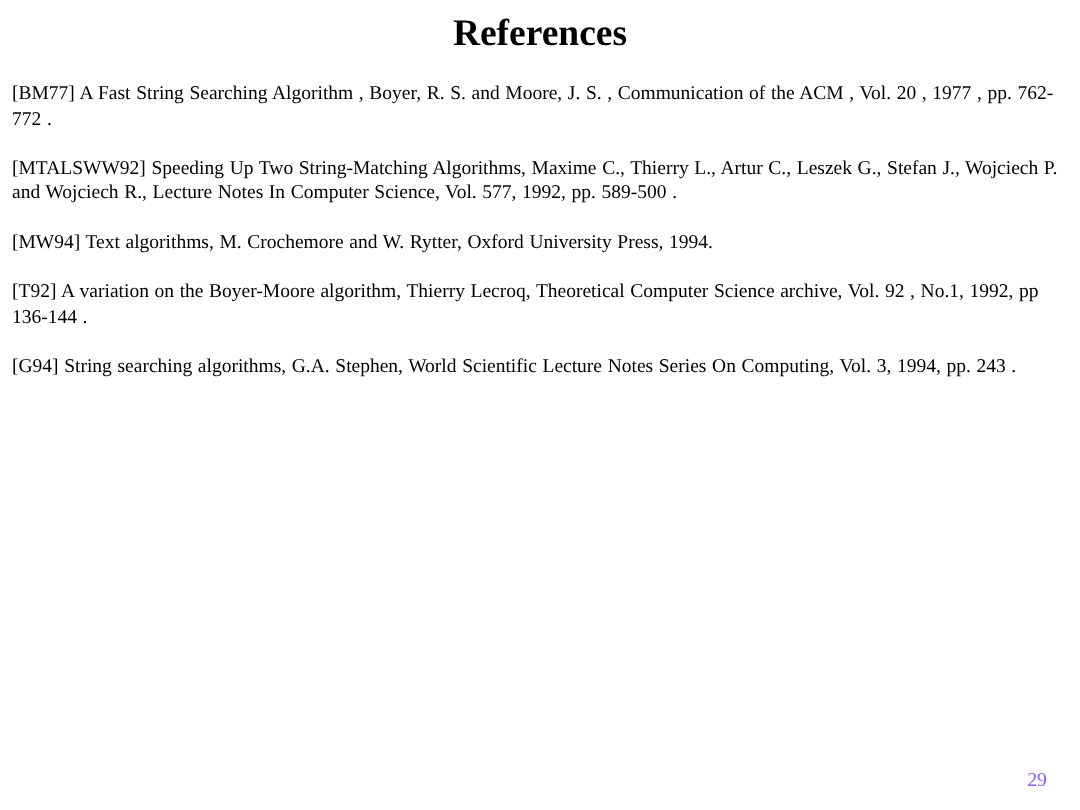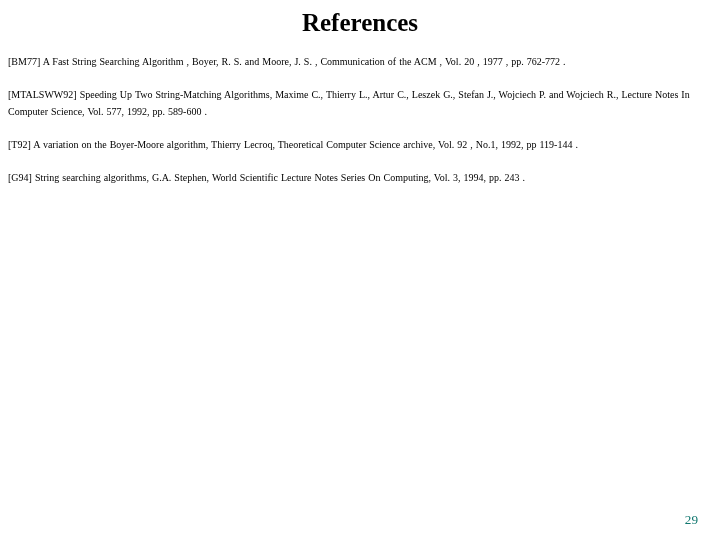--- a/index.html
+++ b/index.html
@@ -41,53 +41,54 @@
     top: 54px;
     left: 8px;
     width: 706px;
     margin: 0;
     padding: 0;
     list-style: none;
   }
 
   .reference-entry {
     font-family: "Liberation Serif", "DejaVu Serif", serif;
-    font-size: 10px;
+    font-size: 13px;
     line-height: 16.6px;
     color: #000000;
     margin: 0 0 16.4px 0;
     padding: 0;
     text-align: left;
     white-space: normal;
     word-spacing: 0.5px;
   }
 
   .reference-entry:last-child {
     margin-bottom: 0;
   }
 
   .page-number {
     position: absolute;
     right: 22px;
     bottom: 12px;
     font-family: "Liberation Serif", "DejaVu Serif", serif;
     font-size: 13.2px;
     line-height: 16px;
-    color: #0f766e;
+    color: #8b5cf6;
   }
 </style>
 </head>
 <body>
 
 <div class="slide">
 
   <h1 class="slide-title">References</h1>
 
   <div class="references-list">
     <p class="reference-entry">[BM77]    A Fast String Searching Algorithm , Boyer, R. S. and Moore, J. S. , Communication of the ACM , Vol. 20 , 1977 , pp. 762-772 .</p>
-    <p class="reference-entry">[MTALSWW92]  Speeding Up Two String-Matching Algorithms,  Maxime C., Thierry L., Artur C., Leszek G., Stefan J., Wojciech P. and Wojciech R.,  Lecture Notes In Computer Science,  Vol. 577,  1992,  pp. 589-600 .</p>
-    <p class="reference-entry">[T92]  A variation on the Boyer-Moore algorithm,  Thierry Lecroq,  Theoretical Computer Science archive,  Vol. 92 , No.1,  1992,  pp 119-144  .</p>
+    <p class="reference-entry">[MTALSWW92]  Speeding Up Two String-Matching Algorithms,  Maxime C., Thierry L., Artur C., Leszek G., Stefan J., Wojciech P. and Wojciech R.,  Lecture Notes In Computer Science,  Vol. 577,  1992,  pp. 589-500 .</p>
+    <p class="reference-entry">[MW94]  Text algorithms,  M. Crochemore and W. Rytter,  Oxford University Press,  1994.</p>
+    <p class="reference-entry">[T92]  A variation on the Boyer-Moore algorithm,  Thierry Lecroq,  Theoretical Computer Science archive,  Vol. 92 , No.1,  1992,  pp 136-144  .</p>
     <p class="reference-entry">[G94]  String searching algorithms,  G.A. Stephen,  World Scientific Lecture Notes Series On Computing,  Vol. 3, 1994,  pp. 243  .</p>
   </div>
 
   <div class="page-number">29</div>
 
 </div>
 
 </body></html>

